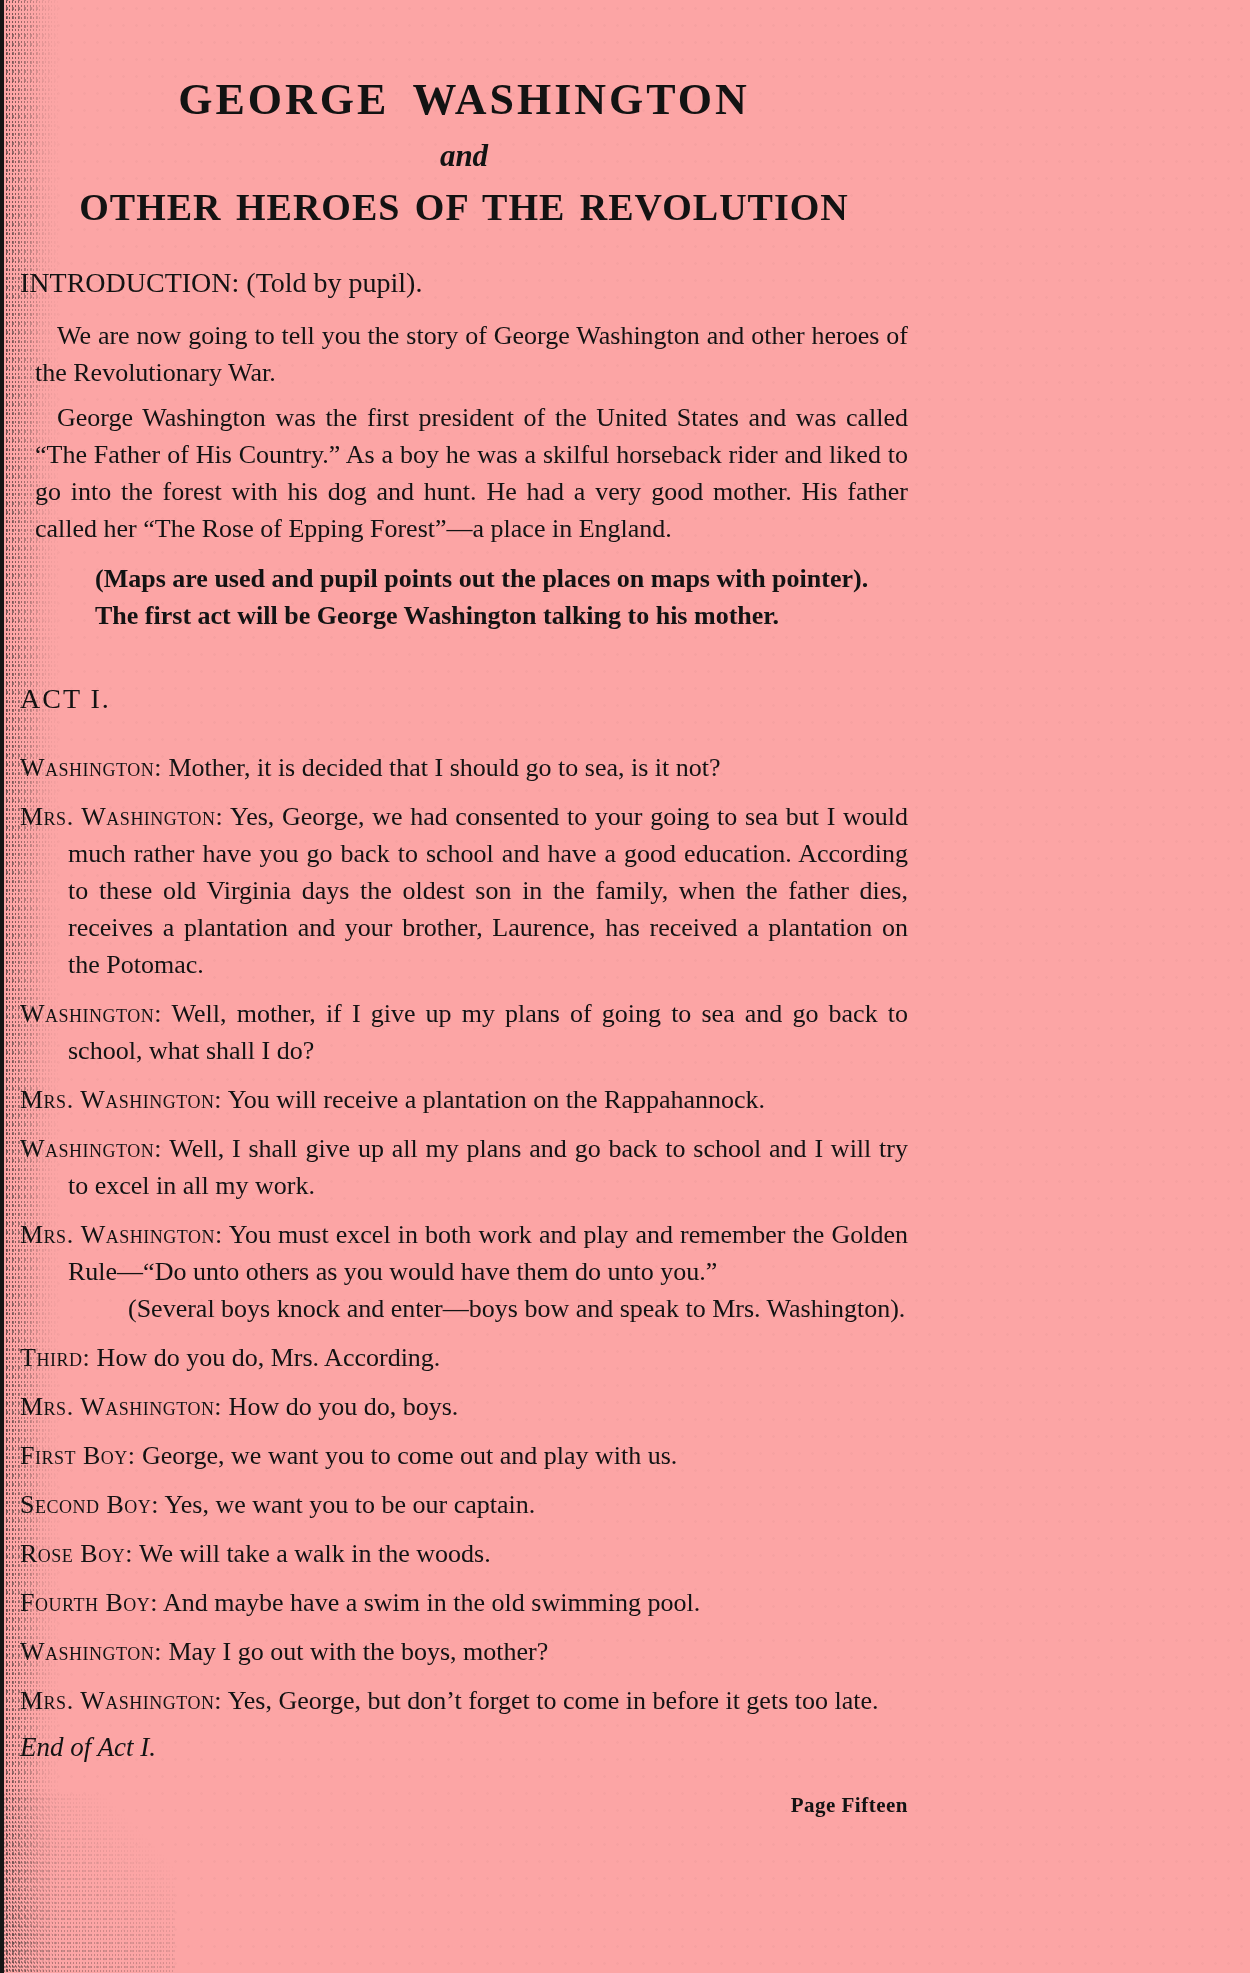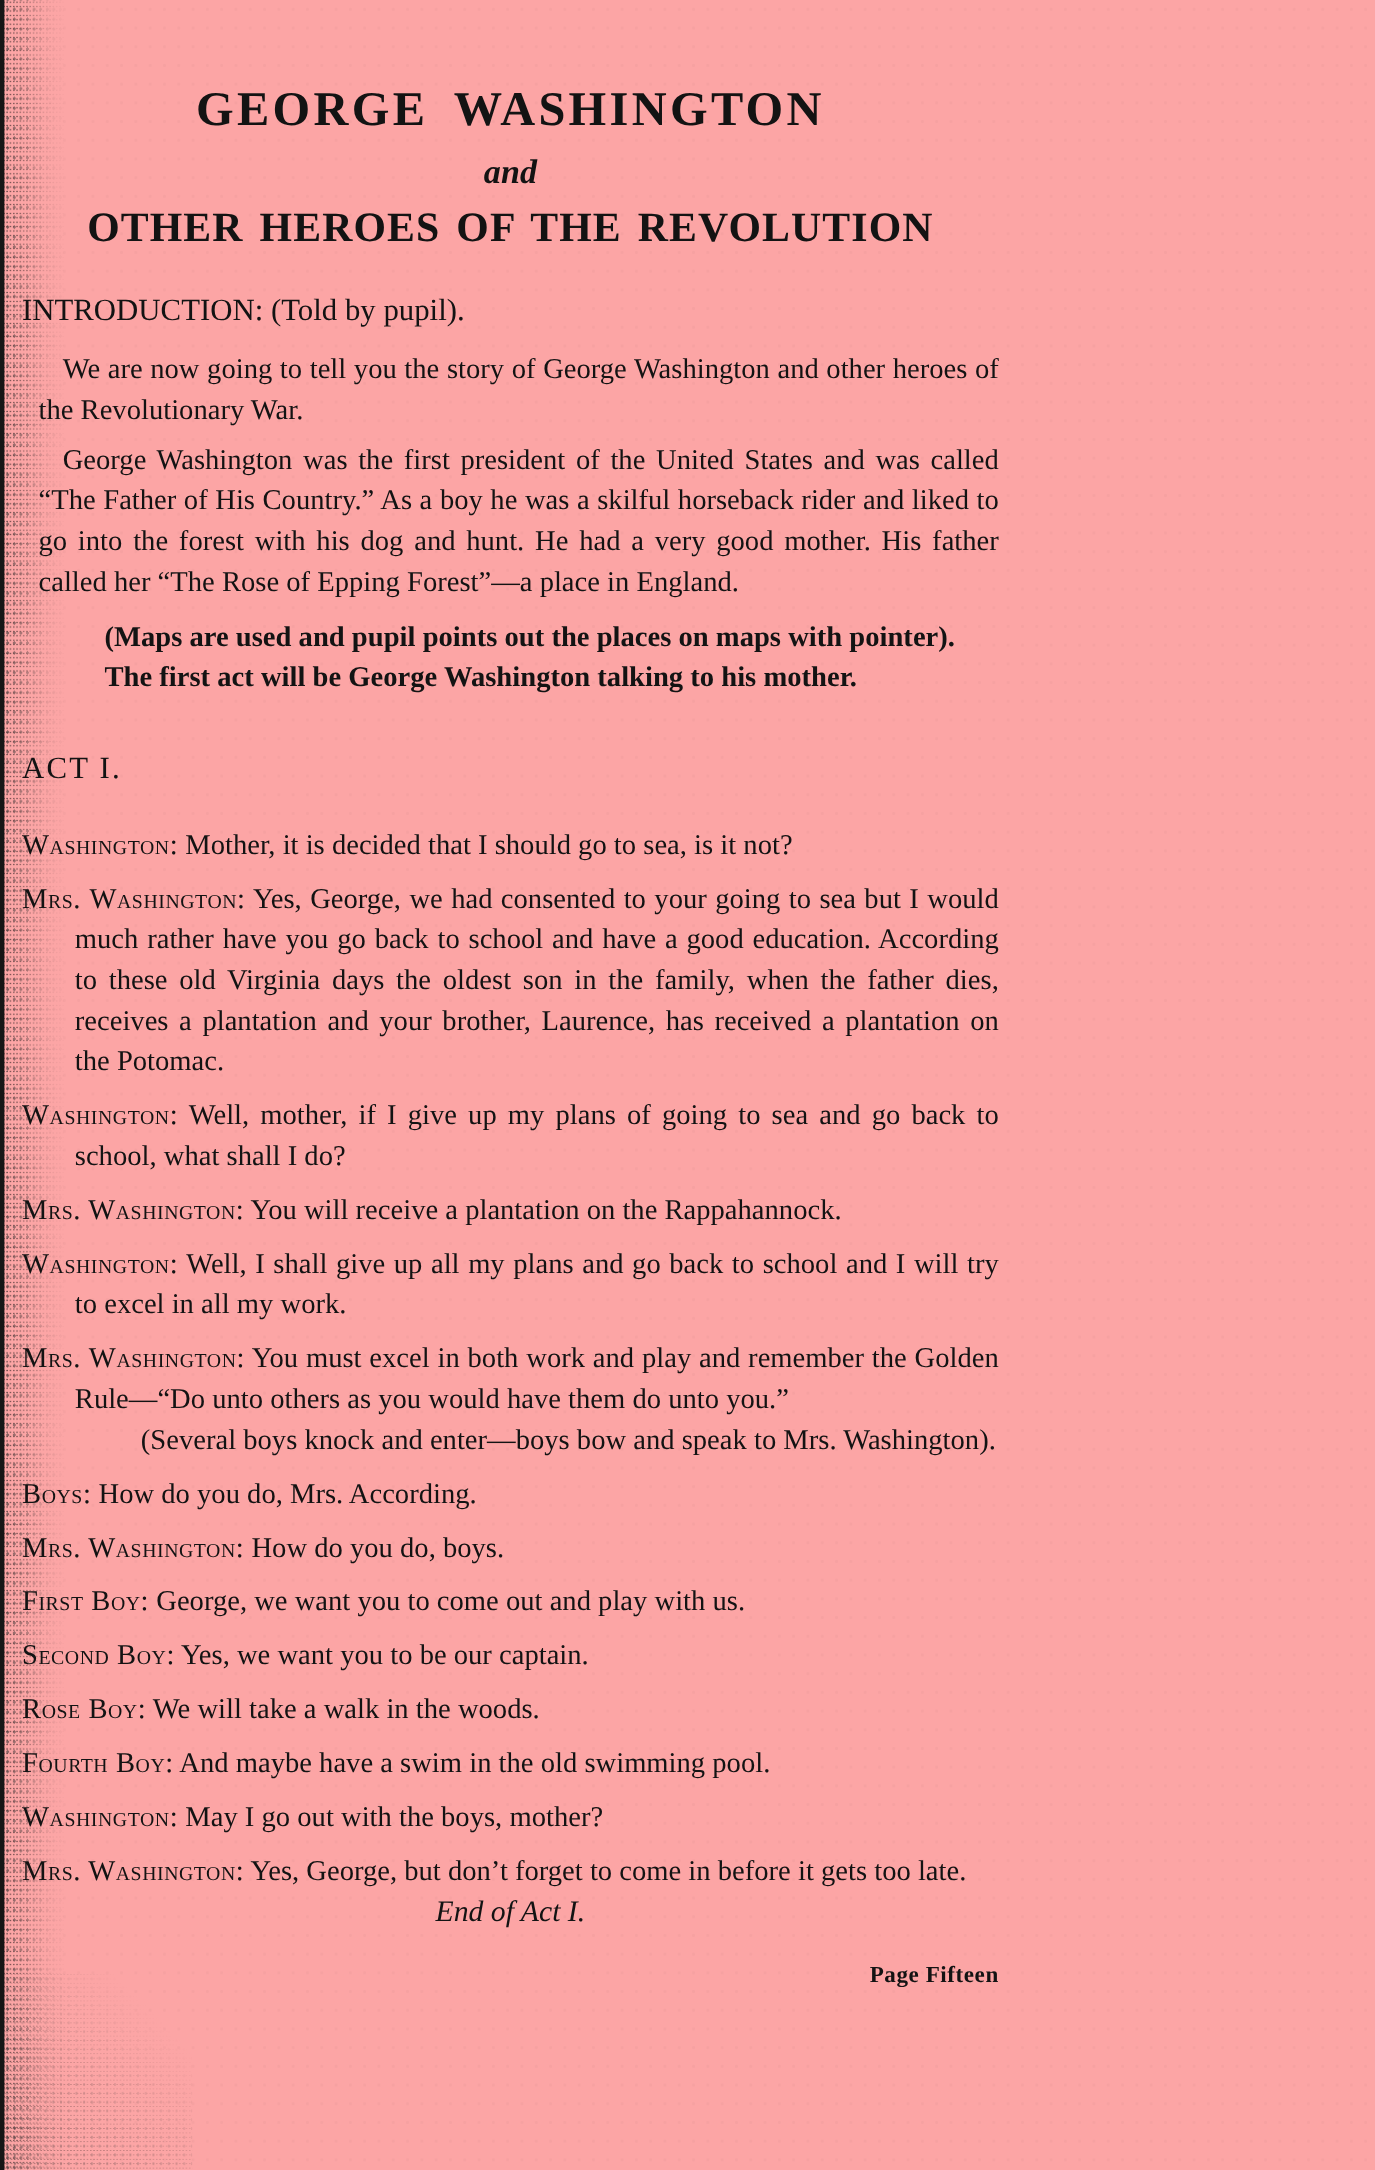--- a/index.html
+++ b/index.html
@@ -94,21 +94,21 @@
   }
   #dialogue .entry:first-child { margin-top: 0; }
   .speaker {
     font-variant: small-caps;
     letter-spacing: 0.5px;
   }
   .direction {
     text-indent: 0; margin-left: 60px; text-align: left;
   }
   .end-note {
-    margin-top: 0; text-align: center;
+    margin-top: 10px; 
     font-style: italic; font-size: 27px; line-height: 37px;
   }
   .page-number {
     margin-top: 16px; text-align: right;
     font-weight: bold; font-size: 21px; line-height: 24px;
     letter-spacing: 0.5px;
   }
 </style>
 </head>
 <body>
@@ -146,21 +146,21 @@
   <div class="entry"><span class="speaker">Washington:</span><span class="speech"> Well, mother, if I give up my plans of going to sea and go back to school, what shall I do?</span></div>
 
   <div class="entry"><span class="speaker">Mrs. Washington:</span><span class="speech"> You will receive a plantation on the Rappahannock.</span></div>
 
   <div class="entry"><span class="speaker">Washington:</span><span class="speech"> Well, I shall give up all my plans and go back to school and I will try to excel in all my work.</span></div>
 
   <div class="entry"><span class="speaker">Mrs. Washington:</span><span class="speech"> You must excel in both work and play and remember the Golden Rule—“Do unto others as you would have them do unto you.”</span>
   <div class="direction">(Several boys knock and enter—boys bow and speak to Mrs. Washington).</div>
 </div>
 
-  <div class="entry"><span class="speaker">Boys:</span><span class="speech"> How do you do, Mrs. According.</span></div>
+  <div class="entry"><span class="speaker">Third:</span><span class="speech"> How do you do, Mrs. According.</span></div>
 
   <div class="entry"><span class="speaker">Mrs. Washington:</span><span class="speech"> How do you do, boys.</span></div>
 
   <div class="entry"><span class="speaker">First Boy:</span><span class="speech"> George, we want you to come out and play with us.</span></div>
 
   <div class="entry"><span class="speaker">Second Boy:</span><span class="speech"> Yes, we want you to be our captain.</span></div>
 
   <div class="entry"><span class="speaker">Rose Boy:</span><span class="speech"> We will take a walk in the woods.</span></div>
 
   <div class="entry"><span class="speaker">Fourth Boy:</span><span class="speech"> And maybe have a swim in the old swimming pool.</span></div>

